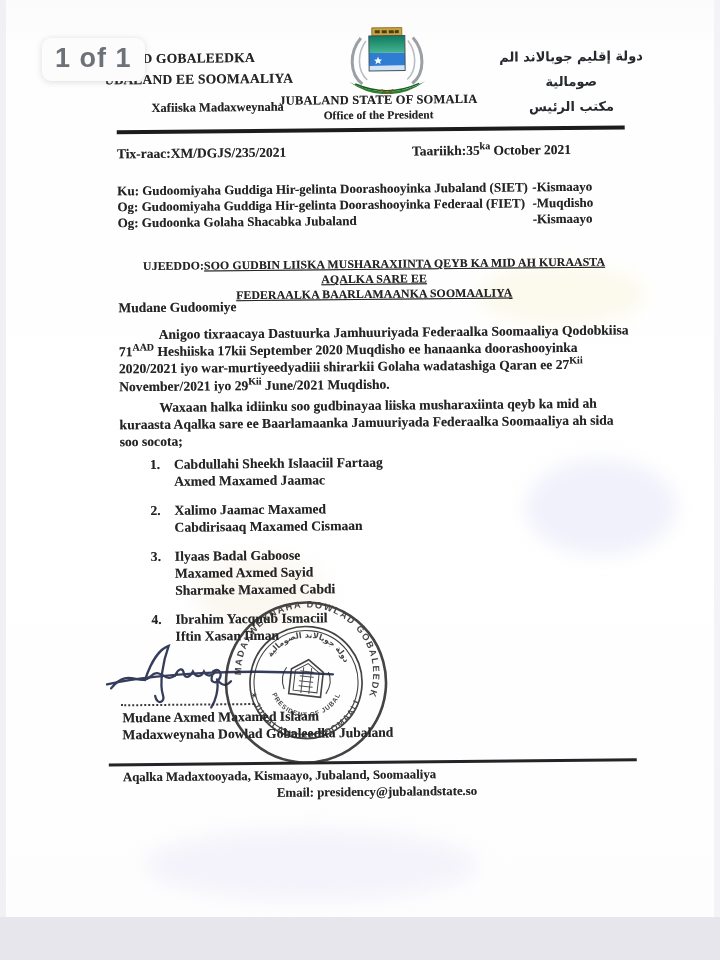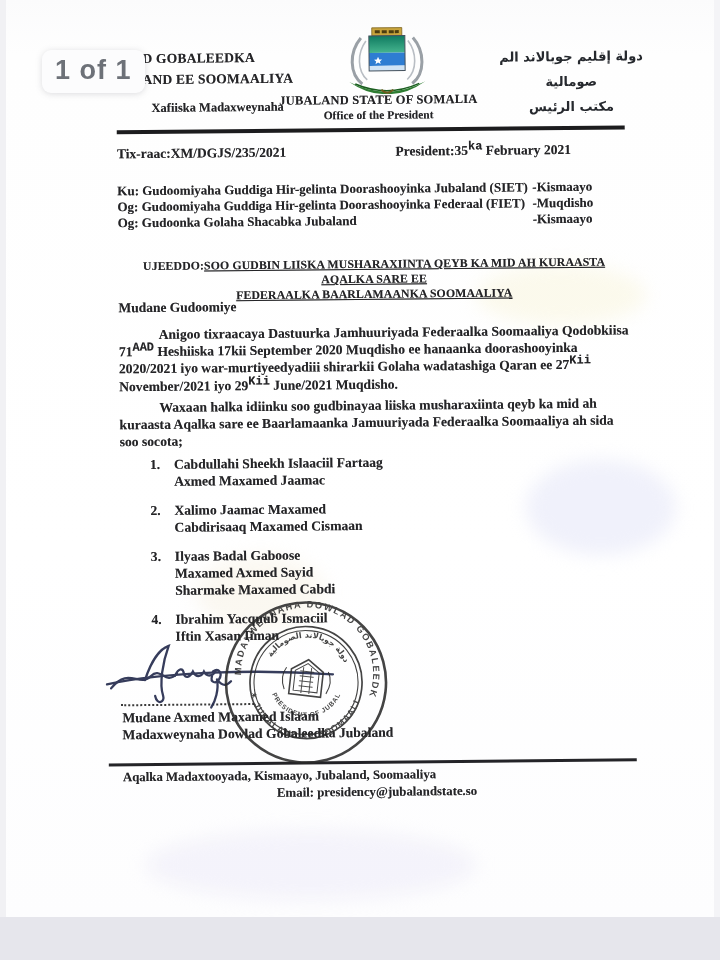--- a/index.html
+++ b/index.html
@@ -24,21 +24,21 @@
     transform:rotate(-0.55deg);
     transform-origin:50% 40%;
   }
   .blob{position:absolute;border-radius:50%;filter:blur(9px);pointer-events:none;}
   .blob1{left:520px;top:460px;width:150px;height:95px;background:rgba(228,230,248,.55);}
   .blob2{left:470px;top:265px;width:170px;height:60px;background:rgba(248,243,214,.45);}
   .blob3{left:190px;top:555px;width:130px;height:75px;background:rgba(246,240,224,.45);}
   .blob4{left:140px;top:830px;width:330px;height:70px;background:rgba(238,236,248,.6);}
 
   .page-counter{
-    position:absolute;left:36px;top:50px;
+    position:absolute;left:36px;top:38px;
     background:#fcfcfd;
     border-radius:9px;
     padding:5px 13px 7px 13px;
     box-shadow:0 1px 6px rgba(120,120,130,.25);
     font-family:"Liberation Sans","DejaVu Sans",sans-serif;
     font-weight:bold;font-size:27px;color:#6d7178;
     letter-spacing:1px;
     z-index:30;
   }
 
@@ -59,21 +59,21 @@
 
   .rule-top{position:absolute;left:113px;top:128px;width:508px;height:4px;background:#1c1c1e;}
   .rule-bottom{position:absolute;left:99px;top:761px;width:528px;height:3px;background:#242428;}
 
   .scan-text{color:#242427;text-shadow:0 0 .5px rgba(40,40,40,.45);}
 
   .ref-row{position:absolute;left:113px;top:144px;width:508px;display:flex;justify-content:space-between;
     font-weight:700;font-size:13.5px;}
   .ref-right{padding-right:54px;}
   .ref-label{}
-  sup.sm{font-size:12px;vertical-align:super;line-height:0;font-family:Liberation Mono, monospace;}
+  sup.sm{font-size:10px;vertical-align:super;line-height:0;}
 
   .recipients{position:absolute;left:113px;top:181px;width:512px;font-weight:700;font-size:13px;line-height:15.8px;}
   .recip-row{display:grid;grid-template-columns:1fr 97px;}
   .subject{position:absolute;left:130px;top:257px;width:478px;text-align:center;
     font-weight:700;font-size:11.8px;line-height:15px;letter-spacing:.1px;}
   .subject .lbl{text-decoration:none;}
   .subject .u{text-decoration:underline;}
 
   .salutation{position:absolute;left:113px;top:298px;font-weight:700;font-size:13.5px;}
 
@@ -147,21 +147,21 @@
       <div>مكتب الرئيس</div>
     </div>
 
     <div class="rule-top"></div>
 
     <div class="ref-row scan-text">
       <span>
         <span class="ref-label">Tix-raac:</span><span>XM/DGJS/235/2021</span>
       </span>
       <span class="ref-right">
-        <span>President:</span><span>35</span><sup class="sm">ka</sup><span> February 2021</span>
+        <span>Taariikh:</span><span>35</span><sup class="sm">ka</sup><span> October 2021</span>
       </span>
     </div>
 
     <div class="recipients scan-text">
       <div class="recip-row">
         <span>Ku: Gudoomiyaha Guddiga Hir-gelinta Doorashooyinka Jubaland (SIET)</span>
         <span>-Kismaayo</span>
       </div>
       <div class="recip-row">
         <span>Og: Gudoomiyaha Guddiga Hir-gelinta Doorashooyinka Federaal (FIET)</span>

